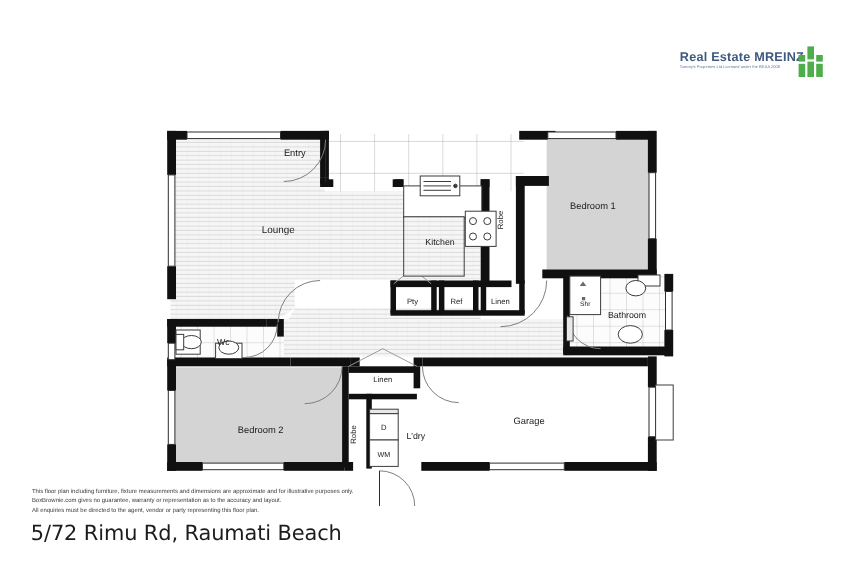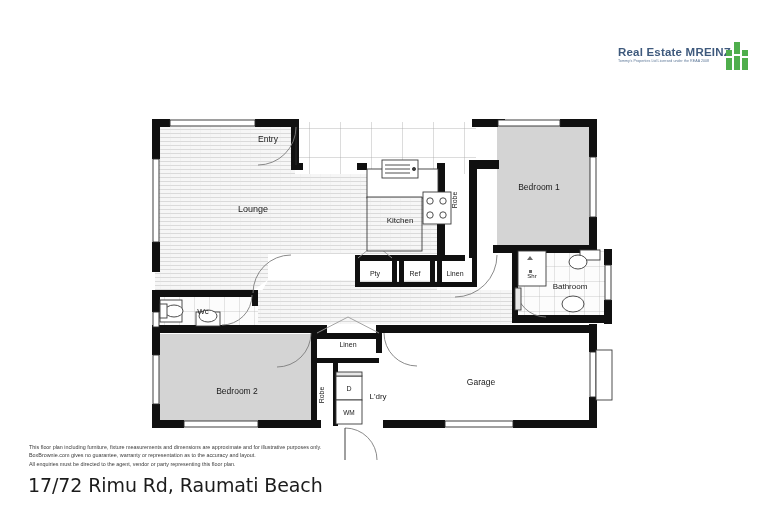--- a/index.html
+++ b/index.html
@@ -297,13 +297,13 @@
     <text x="349" y="373" font-size="6.5">WM</text>
   </g>
 </svg>
 </div>
 
 <div id="footer">
   <div class="disc">This floor plan including furniture, fixture measurements and dimensions are approximate and for illustrative purposes only.</div>
   <div class="disc">BoxBrownie.com gives no guarantee, warranty or representation as to the accuracy and layout.</div>
   <div class="disc">All enquiries must be directed to the agent, vendor or party representing this floor plan.</div>
 </div>
-<div id="address">17/72 Rimu Rd, Raumati Beach</div>
+<div id="address">5/72 Rimu Rd, Raumati Beach</div>
 
 </body></html>

